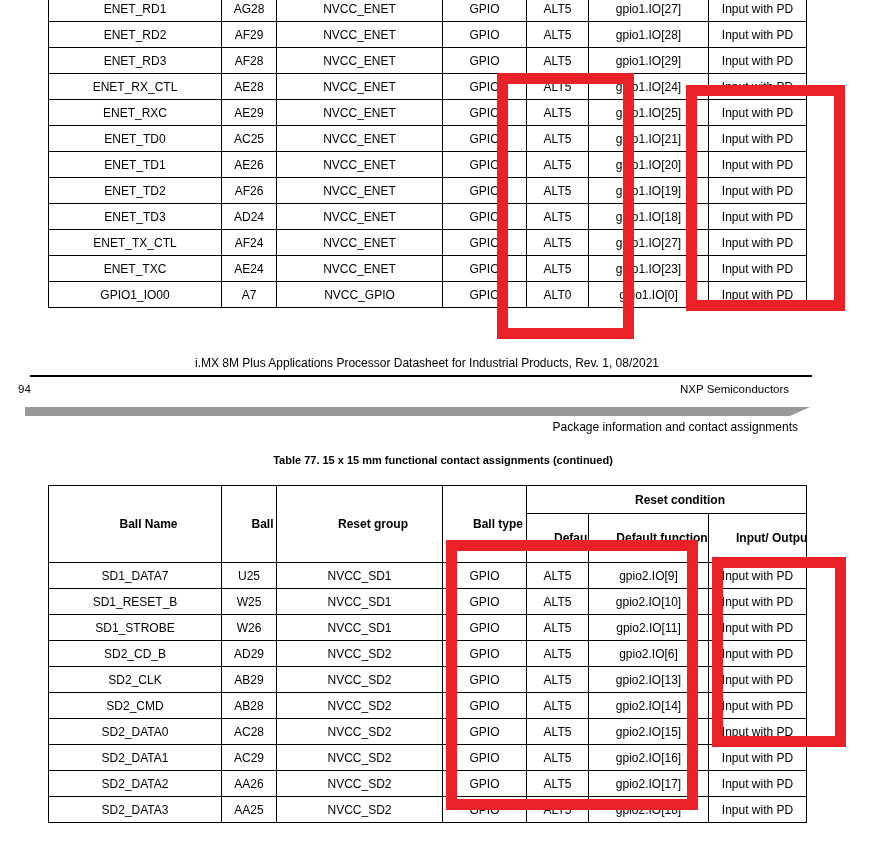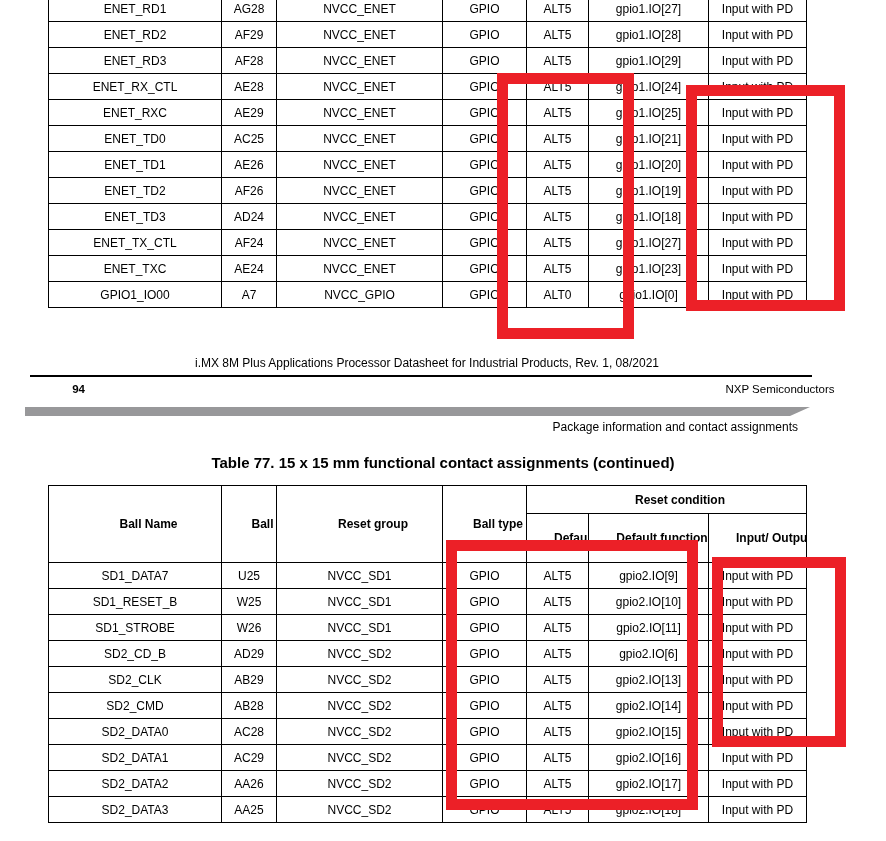--- a/index.html
+++ b/index.html
@@ -27,32 +27,32 @@
   #t2{top:485px;}
   #t2 thead tr.h1{height:28px;}
   #t2 thead tr.h2{height:49px;}
   #t2 tbody tr{height:26px;}
   th.two-line{white-space:pre-line;line-height:13px;}
 
   
   .footer-title{left:48px;width:758px;top:356px;text-align:center;font-weight:normal;font-size:12px;}
   .footer-rule{left:30px;top:375px;width:782px;height:1.5px;background:#000;}
   .clip-half{top:383px;height:10px;overflow:hidden;font-size:11.5px;line-height:13px;}
-  .page-num{left:25px;width:60px;text-align:right;font-weight:bold;}
-  .publisher{right:6px;width:200px;text-align:center;}
+  .page-num{left:18px;width:60px;text-align:left;}
+  .publisher{right:6px;width:200px;text-align:left;}
 
   
   .page-divider{
     left:25px;top:407px;width:785px;height:9px;
     clip-path:polygon(0 0,100% 0,calc(100% - 20px) 100%,0 100%);
   }
 
   
   .section-header{top:420px;right:88px;font-weight:normal;font-size:12px;}
-  .table-title{left:48px;width:790px;top:454px;text-align:center;font-weight:bold;font-size:15px;}
+  .table-title{left:48px;width:790px;top:454px;text-align:center;font-weight:bold;font-size:11px;}
 
   
   .ann{
     position:absolute;box-sizing:border-box;
     border:11px solid #EC2027;background:transparent;z-index:10;
   }
   #ann1{left:497px;top:73px;width:137px;height:266px;}
   #ann2{left:686px;top:85px;width:159px;height:226px;}
   #ann3{left:446px;top:540px;width:252px;height:270px;}
   #ann4{left:712px;top:557px;width:134px;height:190px;}

